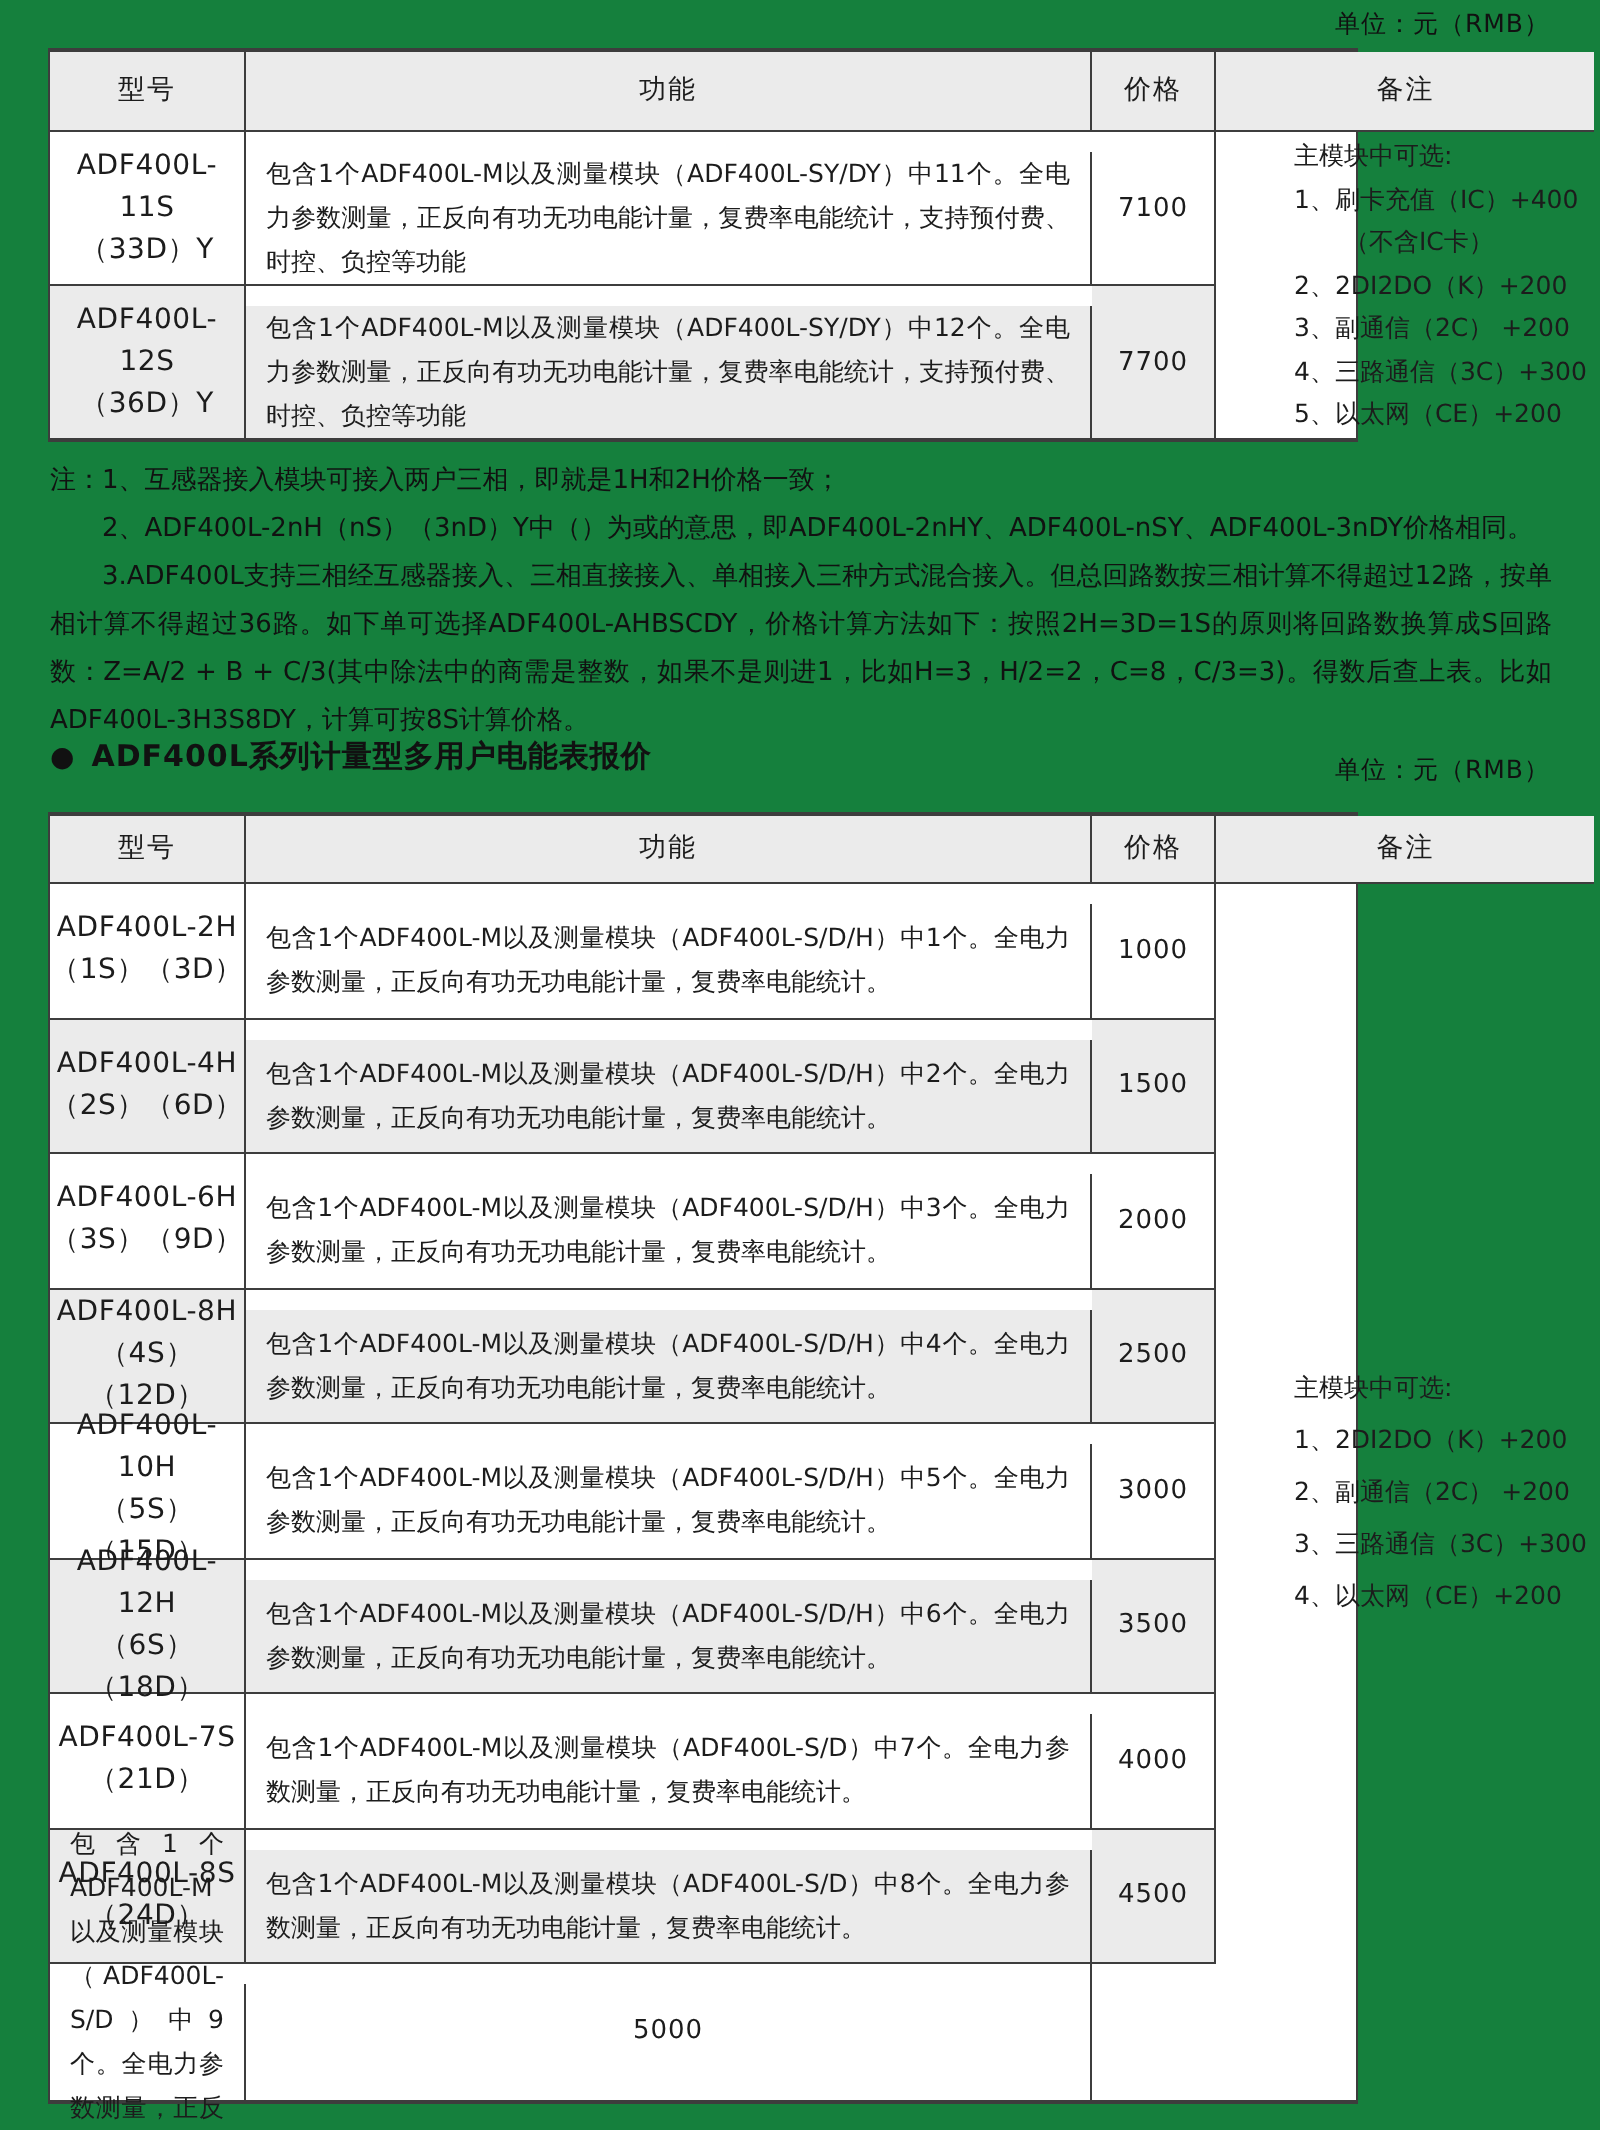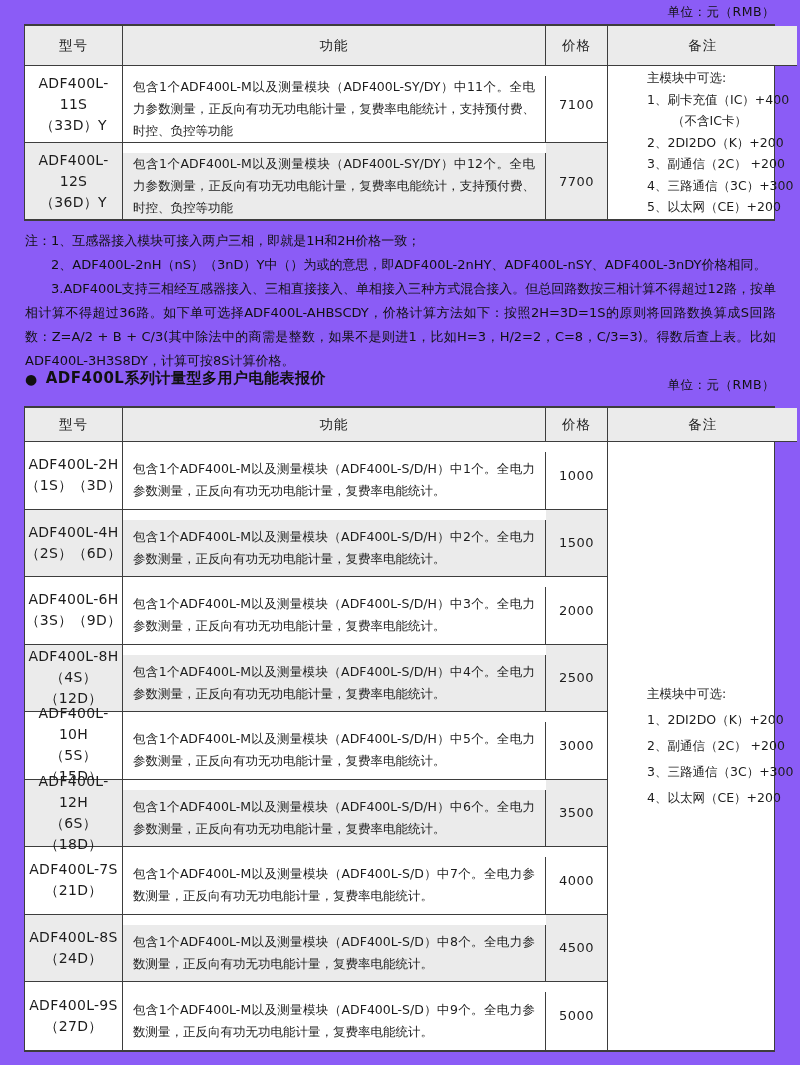--- a/index.html
+++ b/index.html
@@ -1,30 +1,30 @@
 <!DOCTYPE html>
 <html><head>
 <meta charset="utf-8">
 <style>
   * { margin:0; padding:0; box-sizing:border-box; }
   html,body { background:#fff; }
   .page {
-    position:relative; width:800px; height:1065px; background:#8b5cf6;
+    position:relative; width:800px; height:1065px; background:#15803d;
     font-family:"DejaVu Sans", sans-serif; color:#1c1c1c; overflow:hidden;
   }
   .unit-label {
     position:absolute; right:25px; font-size:12.5px; color:#111;
     letter-spacing:0.5px;
   }
   .unit-top { top:4px; }
   .unit-mid { top:377px; }
 
   
   .ptable {
-    position:absolute; left:24px; width:751px; display:grid;
+    position:absolute; left:24px; width:655px; display:grid;
     border:1px solid #3d3d3d; border-top:2px solid #3d3d3d; border-bottom:2px solid #3d3d3d;
     background:#fff;
   }
   .t1 { top:24px;  grid-template-columns:98px 423px 62px 1fr; grid-template-rows:40px 77px 76px; }
   .t2 { top:406px; grid-template-columns:98px 423px 62px 1fr; grid-template-rows:34px repeat(9, 67.5px); }
 
   .cell {
     border-right:1px solid #3d3d3d; border-bottom:1px solid #3d3d3d;
     display:flex; align-items:center; justify-content:center;
     font-size:13px; line-height:21px; text-align:center;
@@ -175,21 +175,17 @@
     <div class="cell func">包含1个ADF400L-M以及测量模块（ADF400L-S/D）中7个。全电力参数测量，正反向有功无功电能计量，复费率电能统计。</div>
     <div class="cell price">4000</div>
 
     <div class="cell model alt">
       <div>ADF400L-8S</div>
       <div>（24D）</div>
     </div>
     <div class="cell func alt">包含1个ADF400L-M以及测量模块（ADF400L-S/D）中8个。全电力参数测量，正反向有功无功电能计量，复费率电能统计。</div>
     <div class="cell price alt">4500</div>
 
-    <div class="cell model nb">
-      <div>ADF400L-9S</div>
-      <div>（27D）</div>
-    </div>
     <div class="cell func nb">包含1个ADF400L-M以及测量模块（ADF400L-S/D）中9个。全电力参数测量，正反向有功无功电能计量，复费率电能统计。</div>
     <div class="cell price nb">5000</div>
   </div>
 
 </div>
 
 </body></html>

